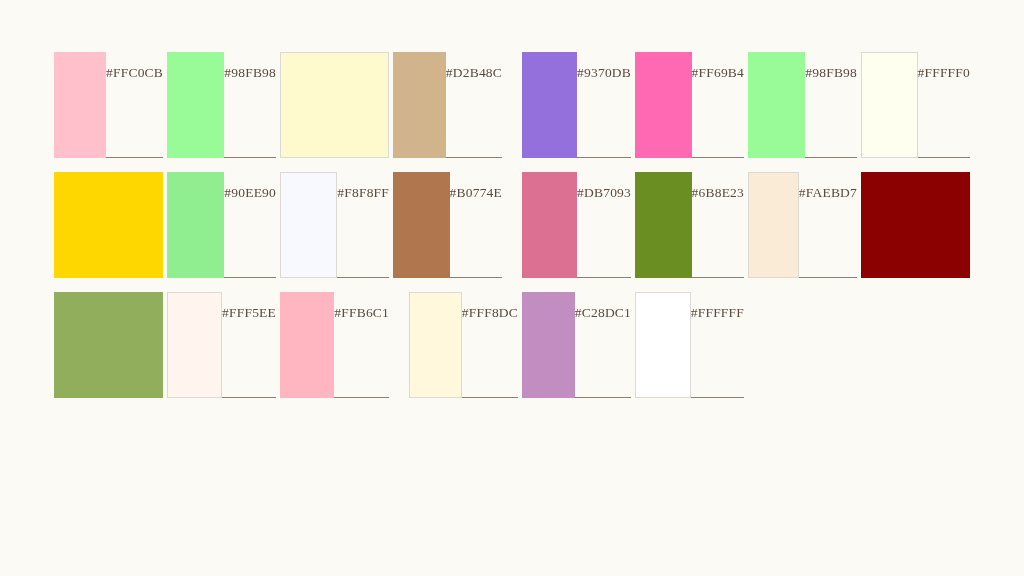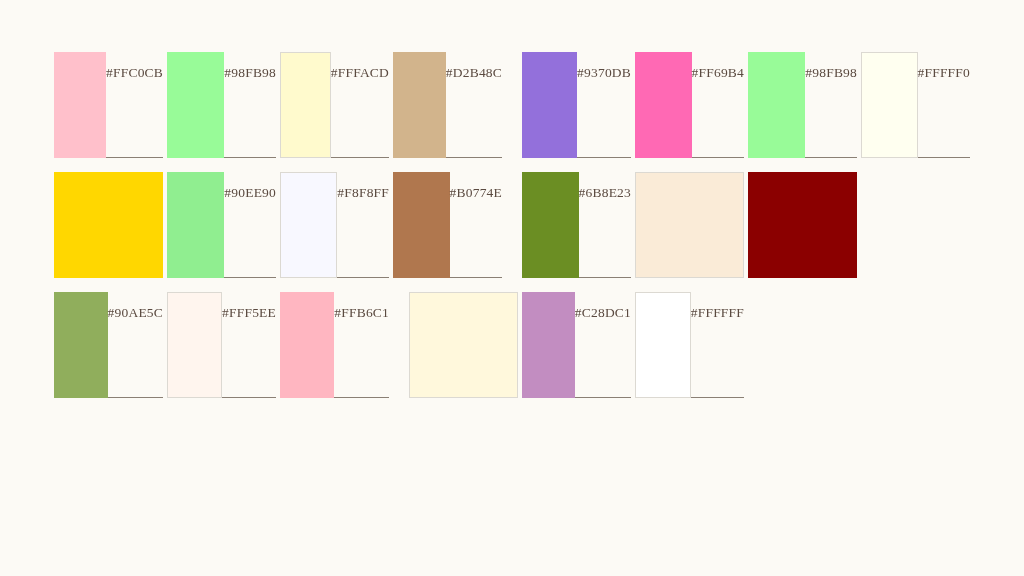--- a/index.html
+++ b/index.html
@@ -83,21 +83,20 @@
         <div class="swatch-cell">
           <div class="swatch-chip" style="background-color: rgb(255, 192, 203);"></div>
           <span class="swatch-label">#FFC0CB</span>
         </div>
         <div class="swatch-cell">
           <div class="swatch-chip" style="background-color: rgb(152, 251, 152);"></div>
           <span class="swatch-label">#98FB98</span>
         </div>
         <div class="swatch-cell">
           <div class="swatch-chip is-pale" style="background-color: rgb(255, 250, 205);"></div>
-          <span class="swatch-label">#FFFACD</span>
         </div>
         <div class="swatch-cell">
           <div class="swatch-chip" style="background-color: rgb(210, 180, 140);"></div>
           <span class="swatch-label">#D2B48C</span>
         </div>
       </div>
       <div class="swatch-group group-right">
         <div class="swatch-cell">
           <div class="swatch-chip" style="background-color: rgb(147, 112, 219);"></div>
           <span class="swatch-label">#9370DB</span>
@@ -129,49 +128,54 @@
           <div class="swatch-chip is-pale" style="background-color: rgb(248, 248, 255);"></div>
           <span class="swatch-label">#F8F8FF</span>
         </div>
         <div class="swatch-cell">
           <div class="swatch-chip" style="background-color: rgb(176, 119, 78);"></div>
           <span class="swatch-label">#B0774E</span>
         </div>
       </div>
       <div class="swatch-group group-right">
         <div class="swatch-cell">
+          <div class="swatch-chip" style="background-color: rgb(219, 112, 147);"></div>
+          <span class="swatch-label">#DB7093</span>
+        </div>
+        <div class="swatch-cell">
           <div class="swatch-chip" style="background-color: rgb(107, 142, 35);"></div>
           <span class="swatch-label">#6B8E23</span>
         </div>
         <div class="swatch-cell">
           <div class="swatch-chip is-pale" style="background-color: rgb(250, 235, 215);"></div>
+          <span class="swatch-label">#FAEBD7</span>
         </div>
         <div class="swatch-cell">
           <div class="swatch-chip" style="background-color: rgb(139, 0, 0);"></div>
         </div>
       </div>
     </div>
     <div class="palette-row">
       <div class="swatch-group group-left">
         <div class="swatch-cell">
           <div class="swatch-chip" style="background-color: rgb(144, 174, 92);"></div>
-          <span class="swatch-label">#90AE5C</span>
         </div>
         <div class="swatch-cell">
           <div class="swatch-chip is-pale" style="background-color: rgb(255, 245, 238);"></div>
           <span class="swatch-label">#FFF5EE</span>
         </div>
         <div class="swatch-cell">
           <div class="swatch-chip" style="background-color: rgb(255, 182, 193);"></div>
           <span class="swatch-label">#FFB6C1</span>
         </div>
       </div>
       <div class="swatch-group group-right">
         <div class="swatch-cell">
           <div class="swatch-chip is-pale" style="background-color: rgb(255, 248, 220);"></div>
+          <span class="swatch-label">#FFF8DC</span>
         </div>
         <div class="swatch-cell">
           <div class="swatch-chip" style="background-color: rgb(194, 141, 193);"></div>
           <span class="swatch-label">#C28DC1</span>
         </div>
         <div class="swatch-cell">
           <div class="swatch-chip is-pale" style="background-color: rgb(255, 255, 255);"></div>
           <span class="swatch-label">#FFFFFF</span>
         </div>
       </div>

